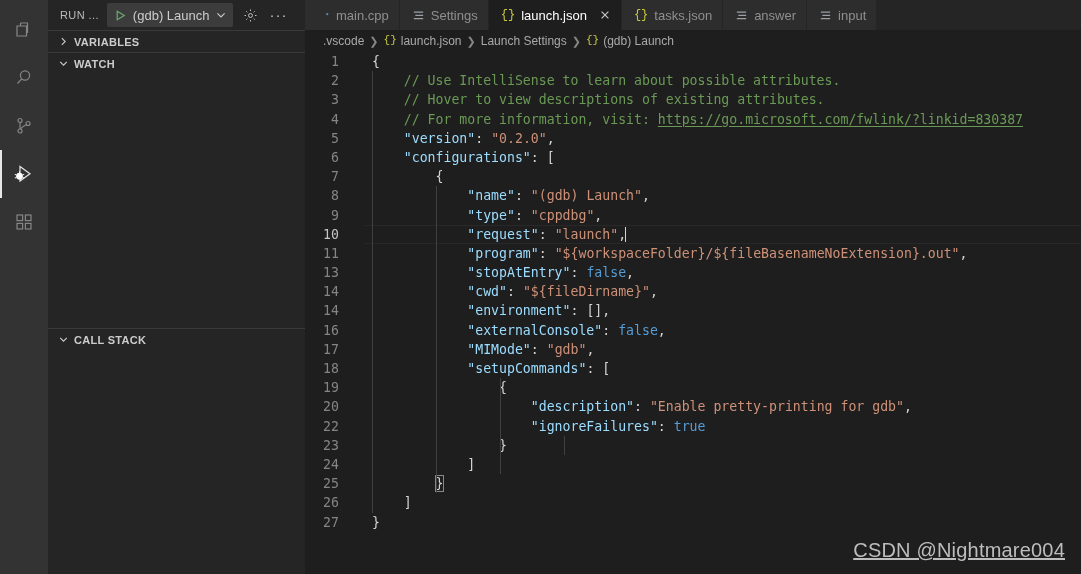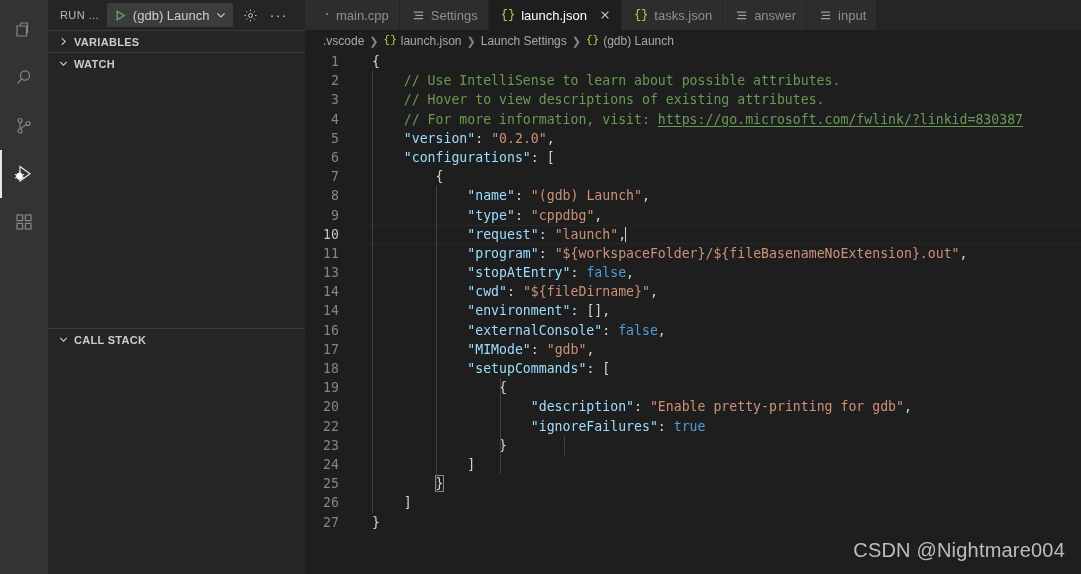--- a/index.html
+++ b/index.html
@@ -126,21 +126,21 @@
     vertical-align:-3px; margin-left:-1px;
   }
   .bracket-match {
     outline: 1px solid #888888; outline-offset: 0px; display:inline-block;
     line-height:15px; padding:0 0px;
   }
 
   .watermark {
     position: absolute; right: 16px; bottom: 12px;
     color: #bdbdbd; font-size: 20px; font-family: "Liberation Sans", sans-serif;
-    letter-spacing: .2px; pointer-events: none;
+    letter-spacing: .2px; pointer-events: none; text-decoration: underline;
   }
 </style>
 </head>
 <body>
 
 <div class="app">
 
   <div class="activitybar">
     <div class="act-item">
       <svg width="24" height="24" viewBox="0 0 24 24" fill="none" stroke="currentColor" stroke-width="1.2">

